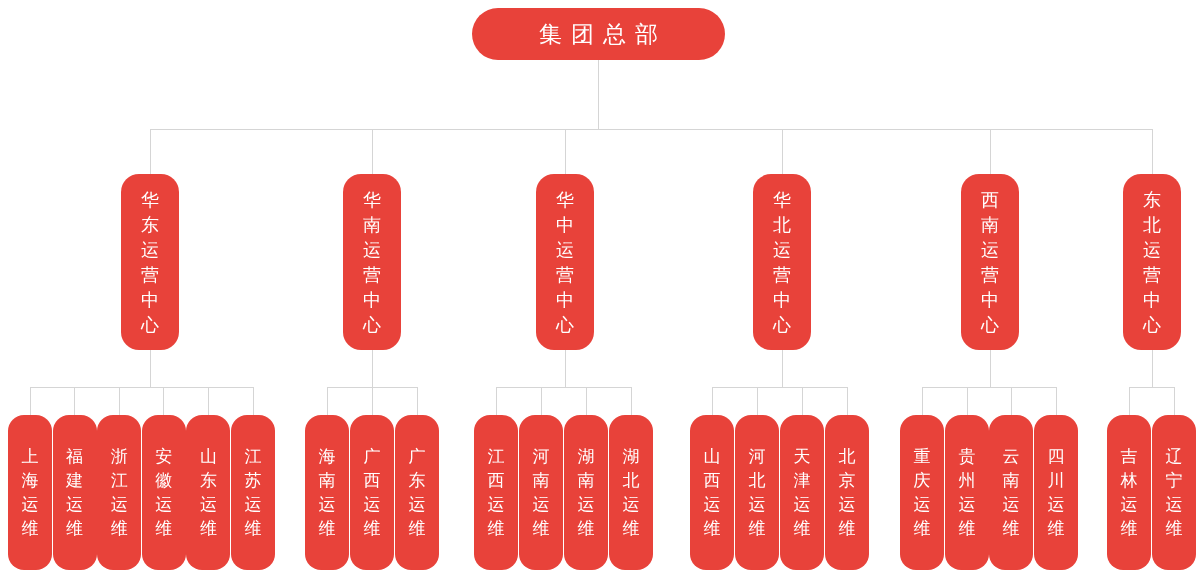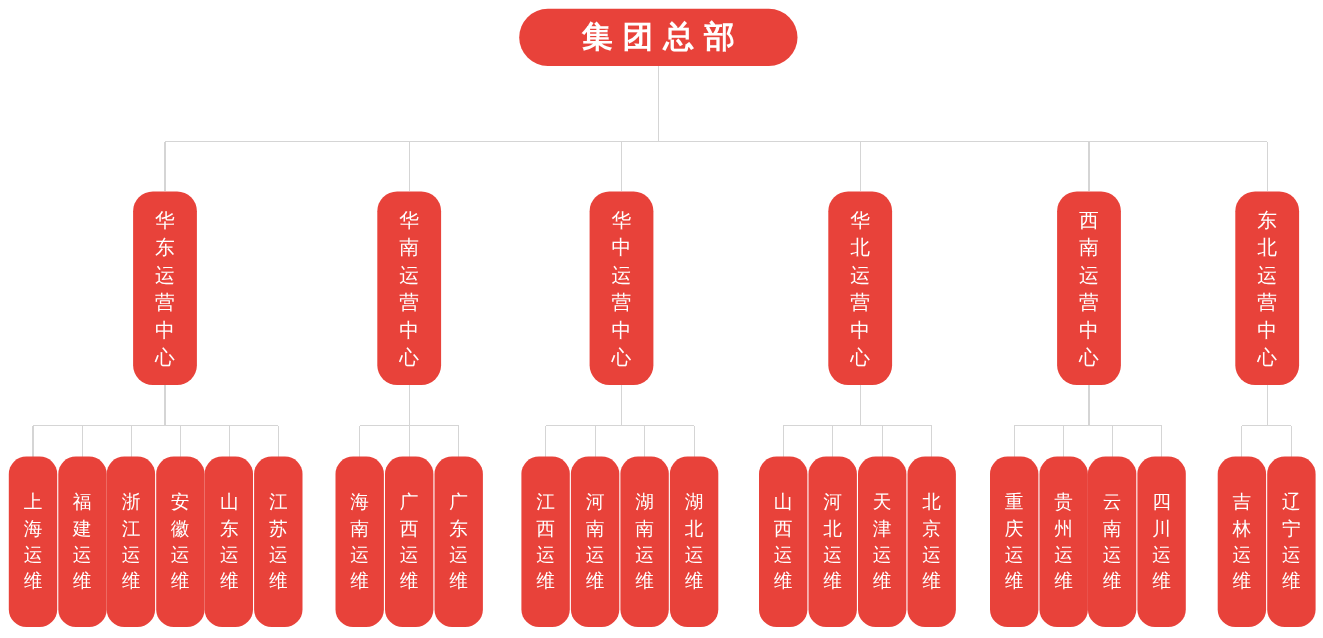--- a/index.html
+++ b/index.html
@@ -26,22 +26,22 @@
     display:flex;
     flex-direction:column;
     align-items:center;
     justify-content:center;
     cursor:pointer;
   }
   .node .ch{line-height:1;display:block;}
   .root-node{
     flex-direction:row;
     border-radius:27px;
-    font-size:28px;
-    font-weight:700;
+    font-size:23px;
+    font-weight:400;
   }
   .root-node .root-label{
     letter-spacing:9px;
     padding-left:9px;
     white-space:nowrap;
   }
   .l2-node{
     border-radius:18px;
     font-size:18px;
     gap:7px;

